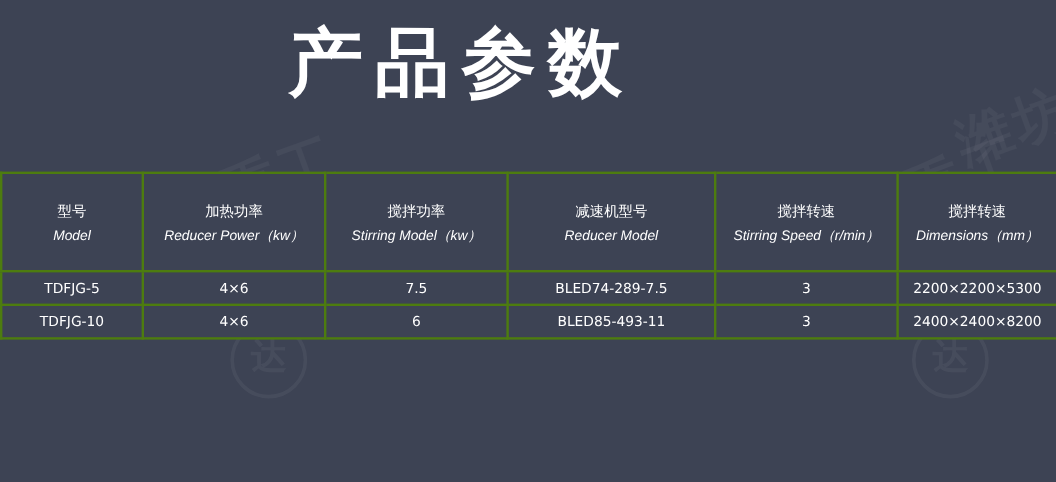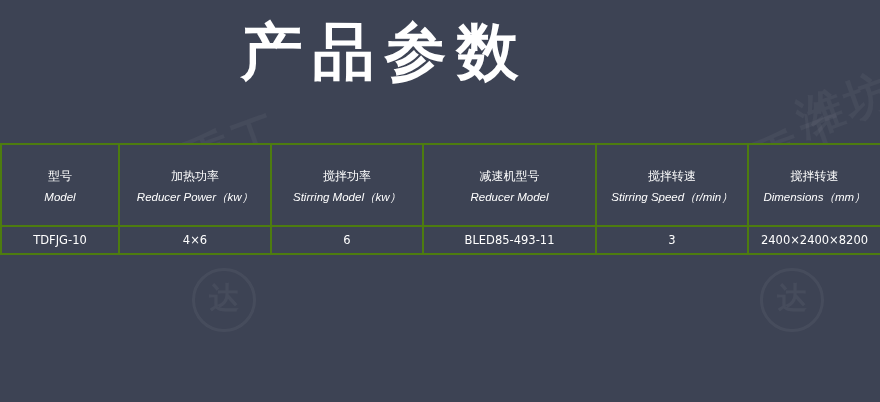--- a/index.html
+++ b/index.html
@@ -151,20 +151,28 @@
           <span class="en">Stirring Speed（r/min）</span>
         </th>
         <th>
           <span class="cn">搅拌转速</span>
           <span class="en">Dimensions（mm）</span>
         </th>
       </tr>
     </thead>
     <tbody>
       <tr>
+        <td>TDFJG-5</td>
+        <td>4×6</td>
+        <td>7.5</td>
+        <td>BLED74-289-7.5</td>
+        <td>3</td>
+        <td>2200×2200×5300</td>
+      </tr>
+      <tr>
         <td>TDFJG-10</td>
         <td>4×6</td>
         <td>6</td>
         <td>BLED85-493-11</td>
         <td>3</td>
         <td>2400×2400×8200</td>
       </tr>
     </tbody>
   </table>
 

